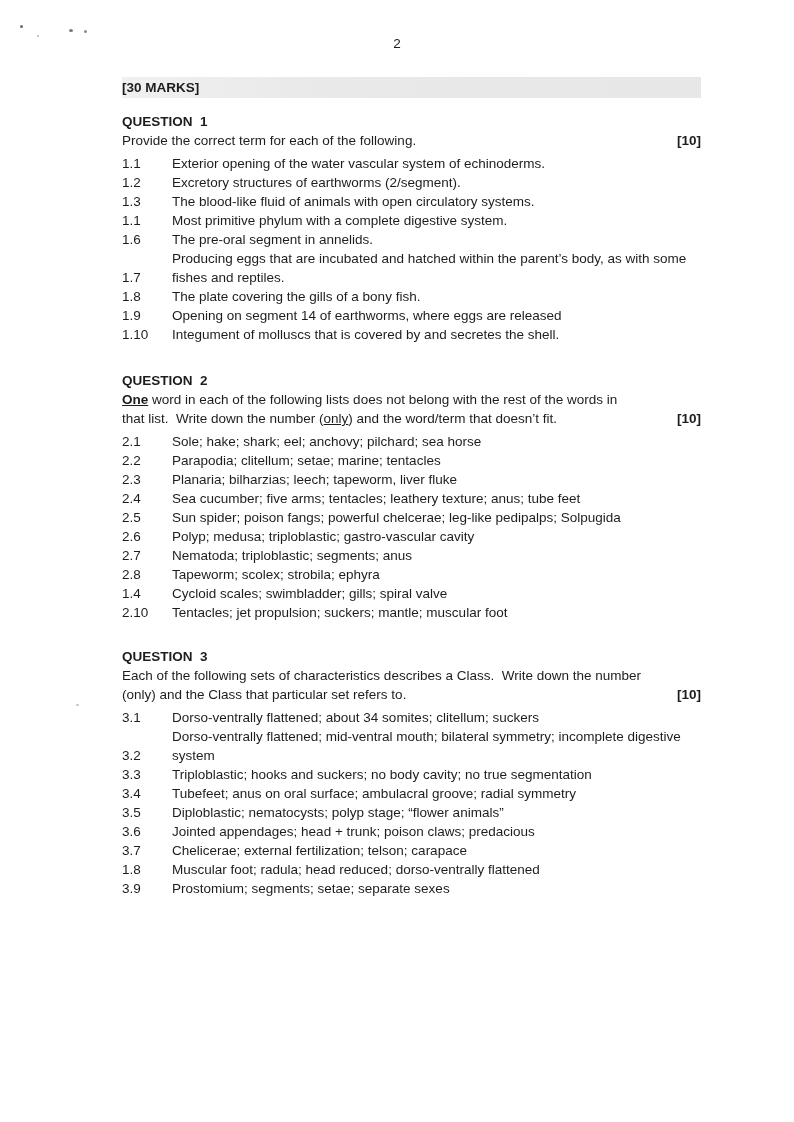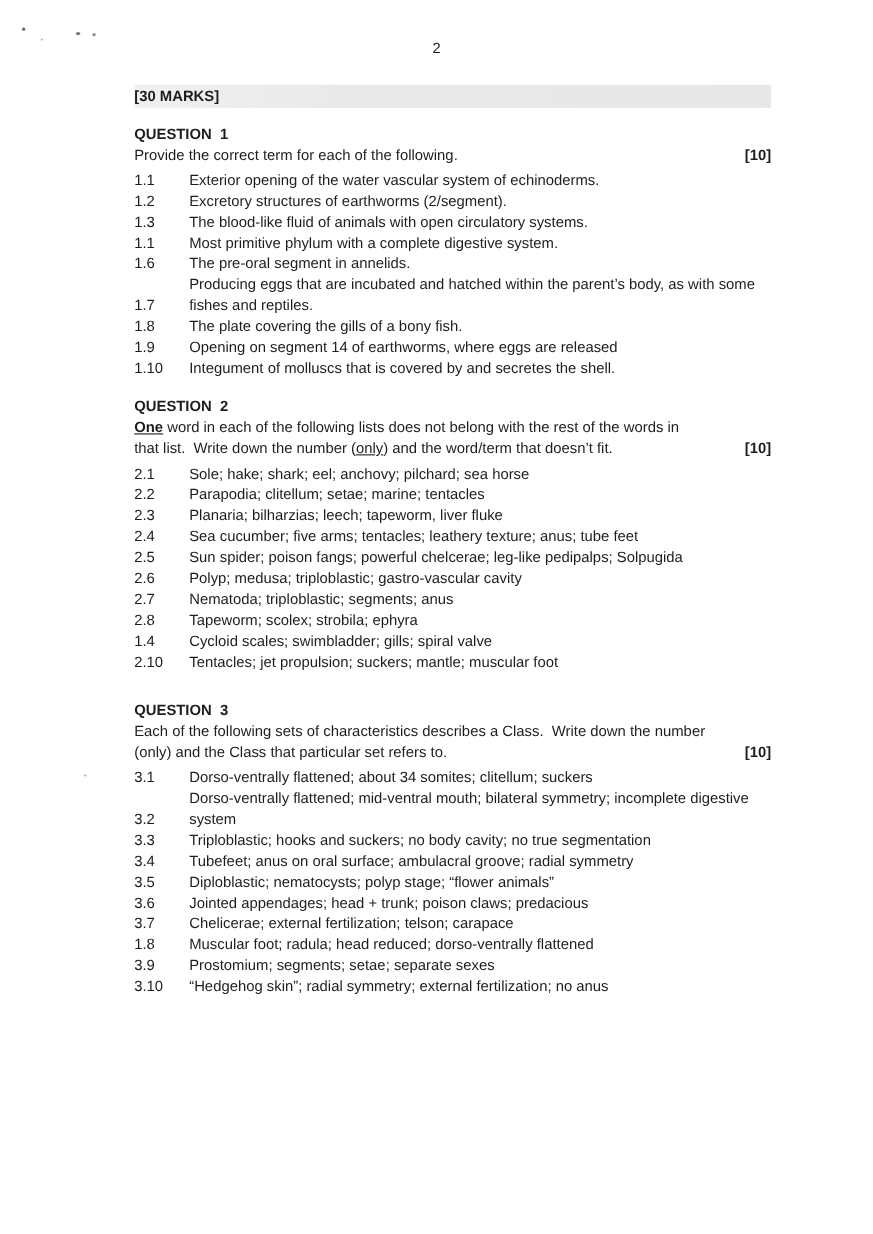--- a/index.html
+++ b/index.html
@@ -12,21 +12,21 @@
     overflow:hidden;
   }
   .page-number { position:absolute; top:34px; left:0; width:100%; text-align:center; }
   .content { position:absolute; left:122px; top:77px; width:579px; }
   .section-heading {
     display:flex; justify-content:space-between; align-items:baseline;
     font-weight:700; padding:1px 0;
     background:linear-gradient(90deg,#f0f0f0 0%, var(--band,#e9e9e9) 35%, #e7e7e7 100%);
   }
   .q-block.mt1 { margin-top:14px; }
-  .q-block.mt2 { margin-top:16px; }
+  .q-block.mt2 { margin-top:27px; }
   .q-block.mt3 { margin-top:25px; }
   .q-title { font-weight:700; white-space:pre; }
   .q-intro { position:relative; margin-bottom:4px; }
   .intro-line { white-space:pre; }
   .q-marks { position:absolute; right:0; bottom:0; font-weight:700; }
   .item { display:flex;align-items:flex-end; }
   .item-num { flex:0 0 50px; width:50px; }
   .item-txt { flex:1; }
   .speck { position:absolute; border-radius:50%; }
 </style>
@@ -183,21 +183,17 @@
             <span class="item-txt">Chelicerae; external fertilization; telson; carapace</span>
           </div>
         <div class="item">
             <span class="item-num">1.8</span>
             <span class="item-txt">Muscular foot; radula; head reduced; dorso-ventrally flattened</span>
           </div>
         <div class="item">
             <span class="item-num">3.9</span>
             <span class="item-txt">Prostomium; segments; setae; separate sexes</span>
           </div>
-        <div class="item">
-            <span class="item-num">3.10</span>
-            <span class="item-txt">“Hedgehog skin”; radial symmetry; external fertilization; no anus</span>
-          </div>
       </div>
     </div>
 
   </div>
 </div>
 
 </body></html>

